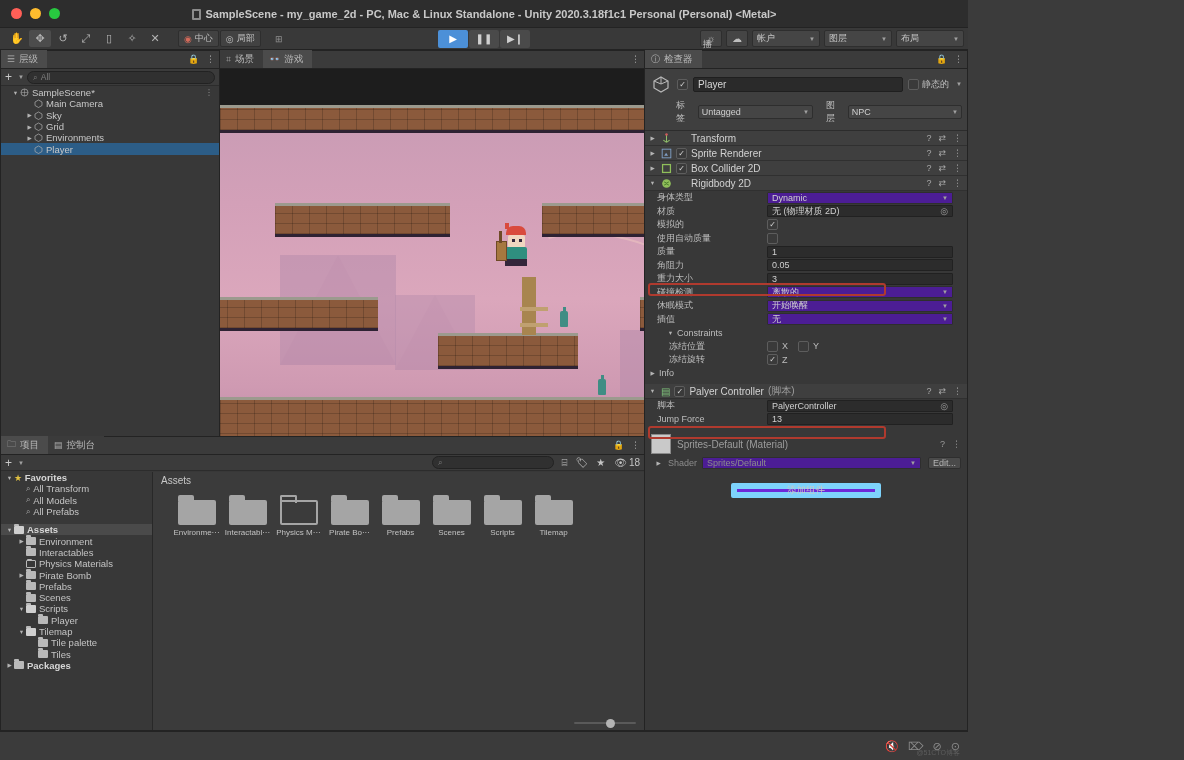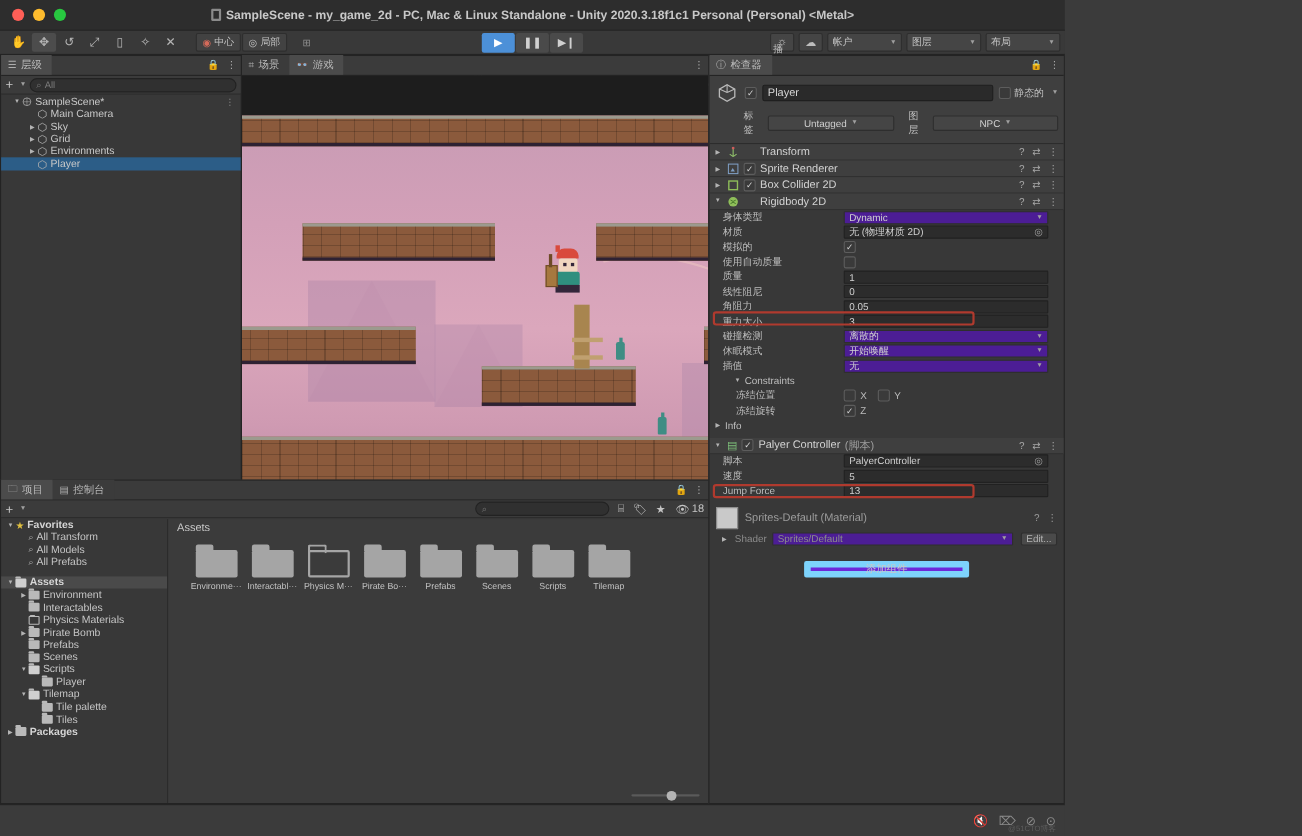--- a/index.html
+++ b/index.html
@@ -131,21 +131,21 @@
   .obj-icon{width:22px;height:22px;display:flex;align-items:center;justify-content:center;}
   .chk{width:11px;height:11px;background:#3a3a3a;border:1px solid #5d5d5d;border-radius:2px;
     display:flex;align-items:center;justify-content:center;color:#d8d8d8;font-size:8px;
     flex:0 0 auto;}
   .namefield{flex:1;height:15px;background:#2a2a2a;border:1px solid #1f1f1f;border-radius:2px;
     display:flex;align-items:center;padding:0 4px;font-size:10px;color:#d6d6d6;}
   .static-wrap{display:flex;align-items:center;gap:3px;font-size:9px;color:#c2c2c2;}
   .obj-row2{display:flex;align-items:center;gap:4px;margin-top:4px;font-size:9px;}
   .lbl{color:#bfbfbf;}
   .drop{height:14px;background:#454545;border:1px solid #2e2e2e;border-radius:2px;
-    display:flex;align-items:center;justify-content:center;padding:0 3px;
+    display:flex;align-items:center;justify-content:space-between;padding:0 3px;
     font-size:9px;color:#cfcfcf;}
   .comp-hdr{height:15px;background:#3f3f3f;border-bottom:1px solid #303030;
     display:flex;align-items:center;gap:4px;padding:0 5px 0 3px;font-size:10px;color:#d2d2d2;}
   .comp-hdr .gear{margin-left:auto;display:flex;gap:7px;color:#a8a8a8;font-size:9px;}
   .frow{height:13.5px;display:flex;align-items:center;padding-left:12px;font-size:9px;
     color:#bdbdbd;position:relative;}
   .fname{width:110px;flex:0 0 auto;}
   .fval{flex:1;height:12px;background:#2c2c2c;border:1px solid #212121;border-radius:1px;
     display:flex;align-items:center;padding:0 4px;color:#d0d0d0;font-size:9px;margin-right:14px;}
   .fval.drp{background:#4c1d95;border-color:#2e2e2e;justify-content:space-between;}
@@ -737,26 +737,20 @@
                 <span class="fname">使用自动质量</span>
                 <div class="chk"></div>
               </div>
               <div class="frow">
                 <span class="fname">质量</span>
                 <div class="fval">
                   <span>1</span>
                 </div>
               </div>
               <div class="frow">
-                <span class="fname">线性阻尼</span>
-                <div class="fval">
-                  <span>0</span>
-                </div>
-              </div>
-              <div class="frow">
                 <span class="fname">角阻力</span>
                 <div class="fval">
                   <span>0.05</span>
                 </div>
               </div>
               <div class="frow">
                 <span class="fname">重力大小</span>
                 <div class="fval">
                   <span>3</span>
                 </div>
@@ -827,26 +821,20 @@
           </div>
           <div id="script-fields">
               <div class="frow">
                 <span class="fname">脚本</span>
                 <div class="fval">
                   <span>PalyerController</span>
                   <span style="margin-left:auto;color:#9a9a9a;">◎</span>
                 </div>
               </div>
               <div class="frow">
-                <span class="fname">速度</span>
-                <div class="fval">
-                  <span>5</span>
-                </div>
-              </div>
-              <div class="frow">
                 <span class="fname">Jump Force</span>
                 <div class="fval">
                   <span>13</span>
                 </div>
               </div>
             </div>
           <div class="hl" style="left:3px;top:42px;width:238px;height:13px;"></div>
         </div>
 
         <div class="matbox">

